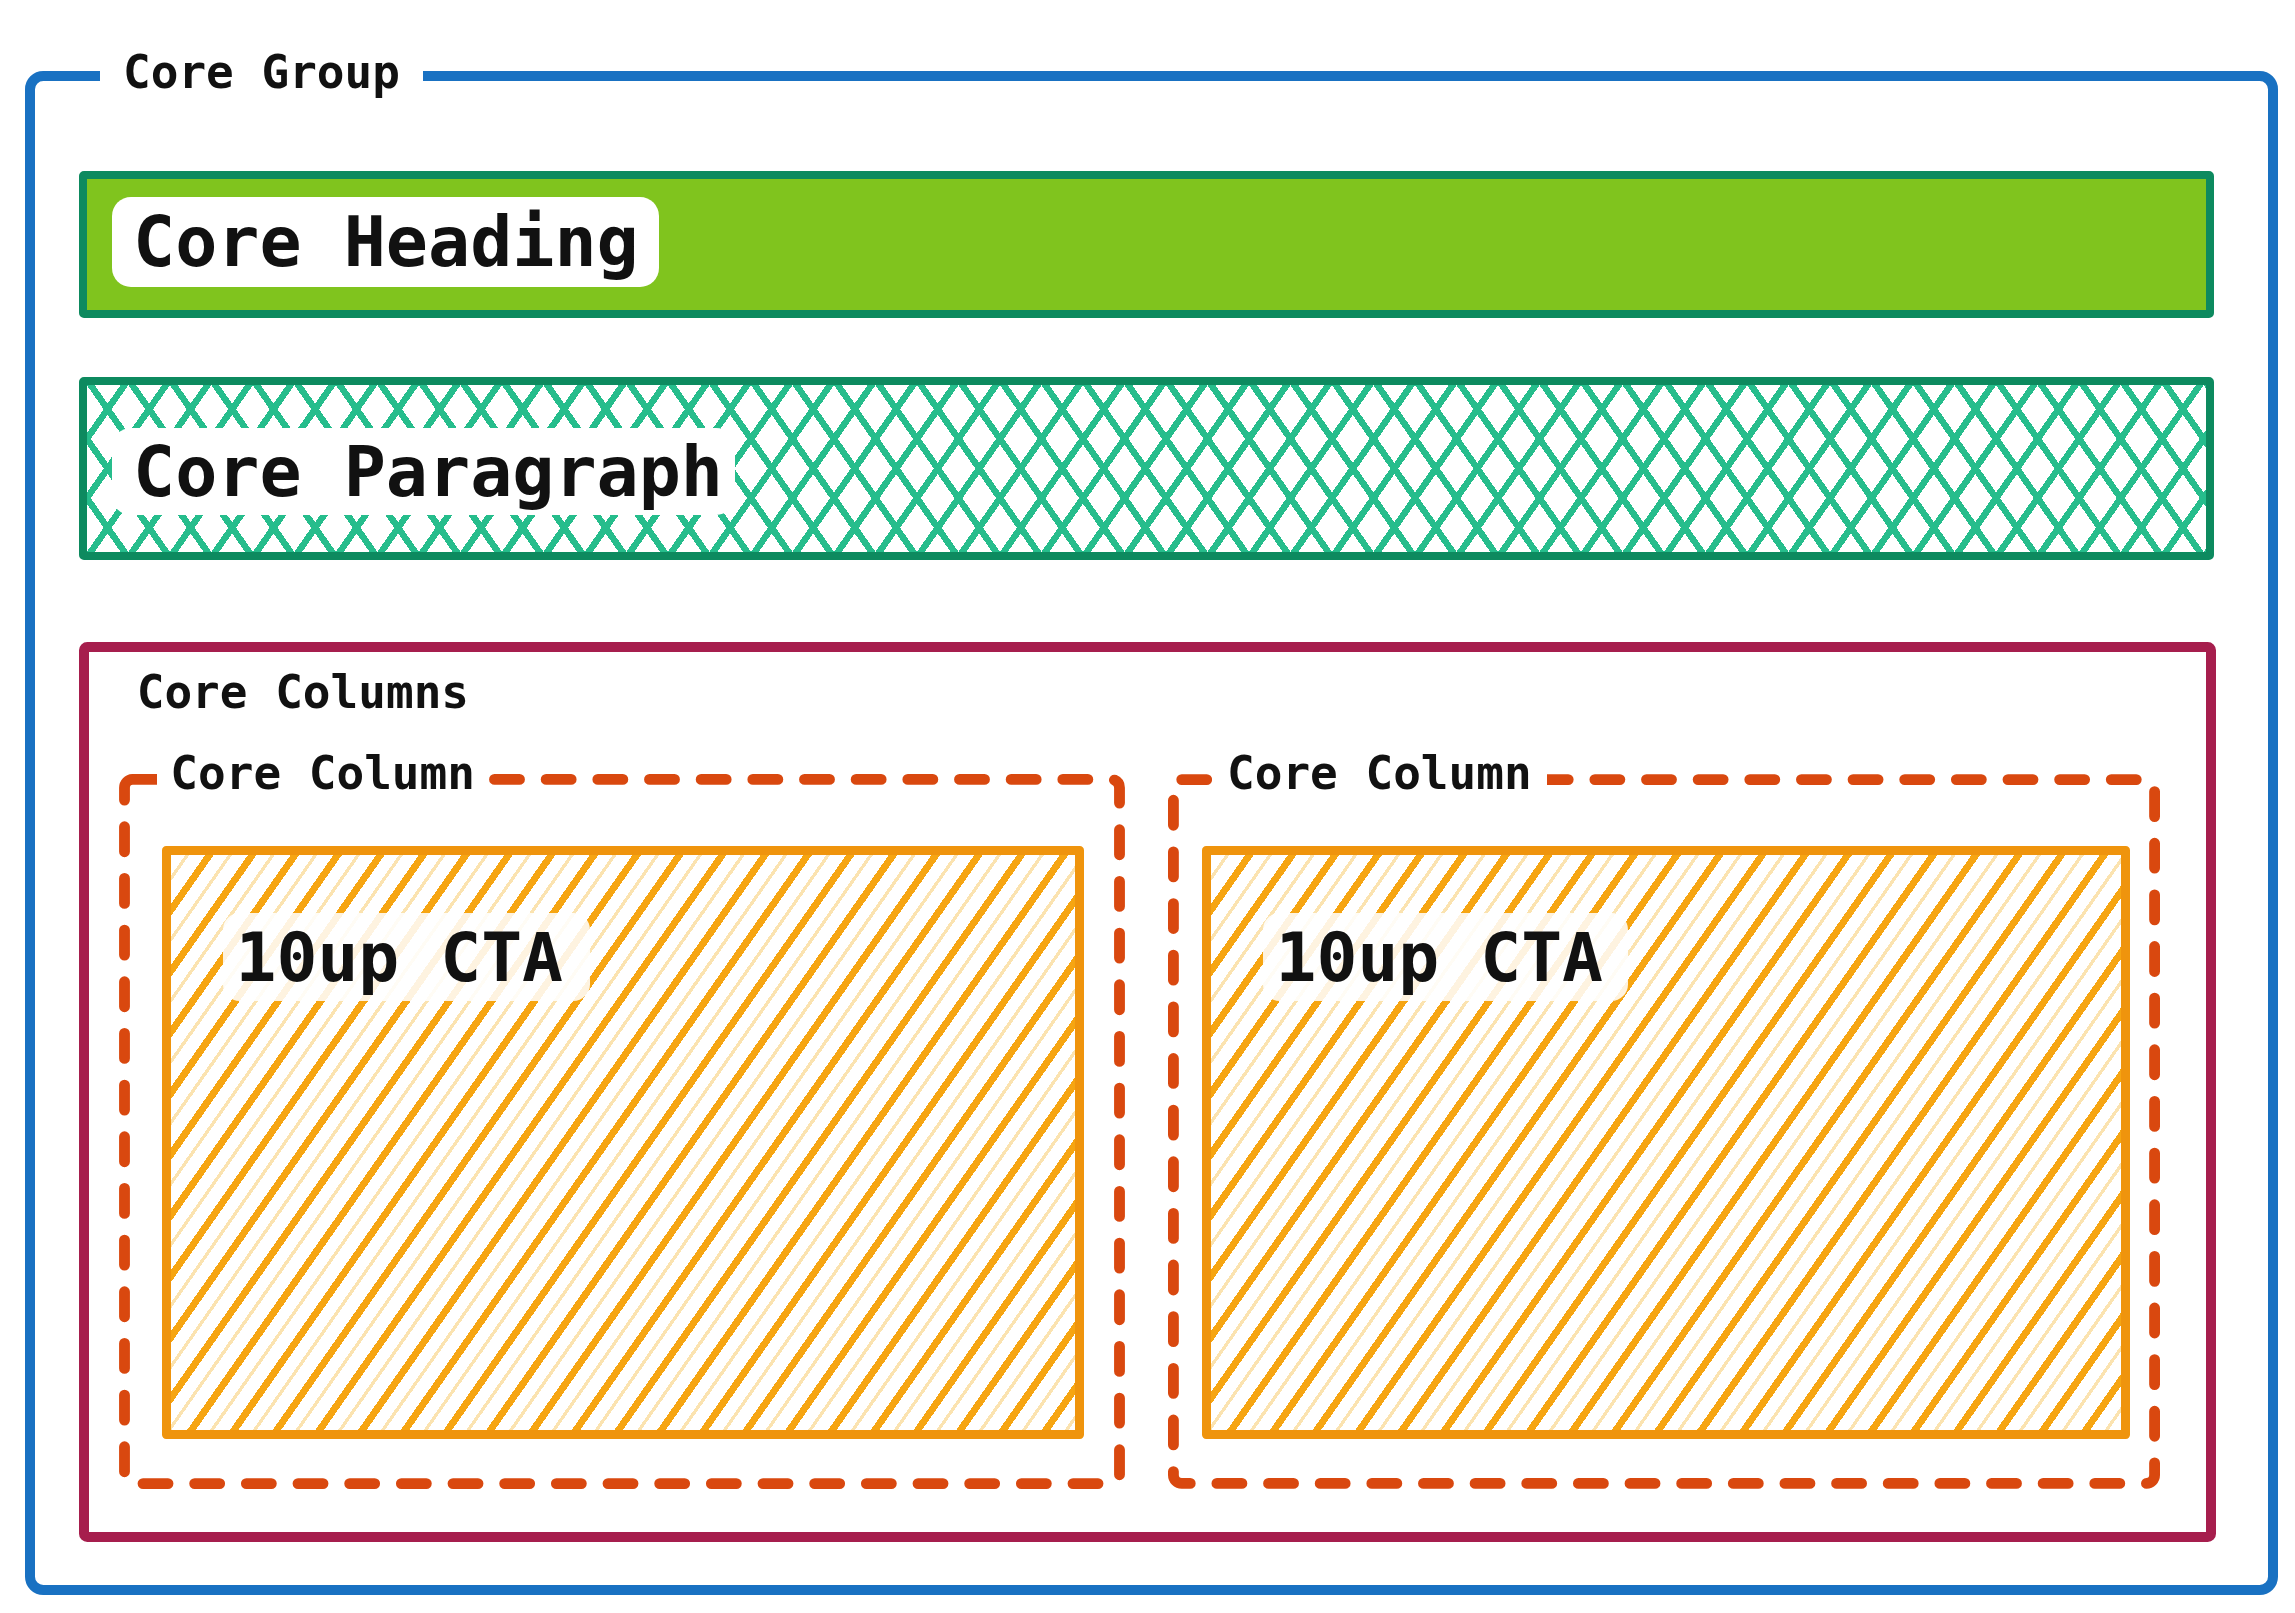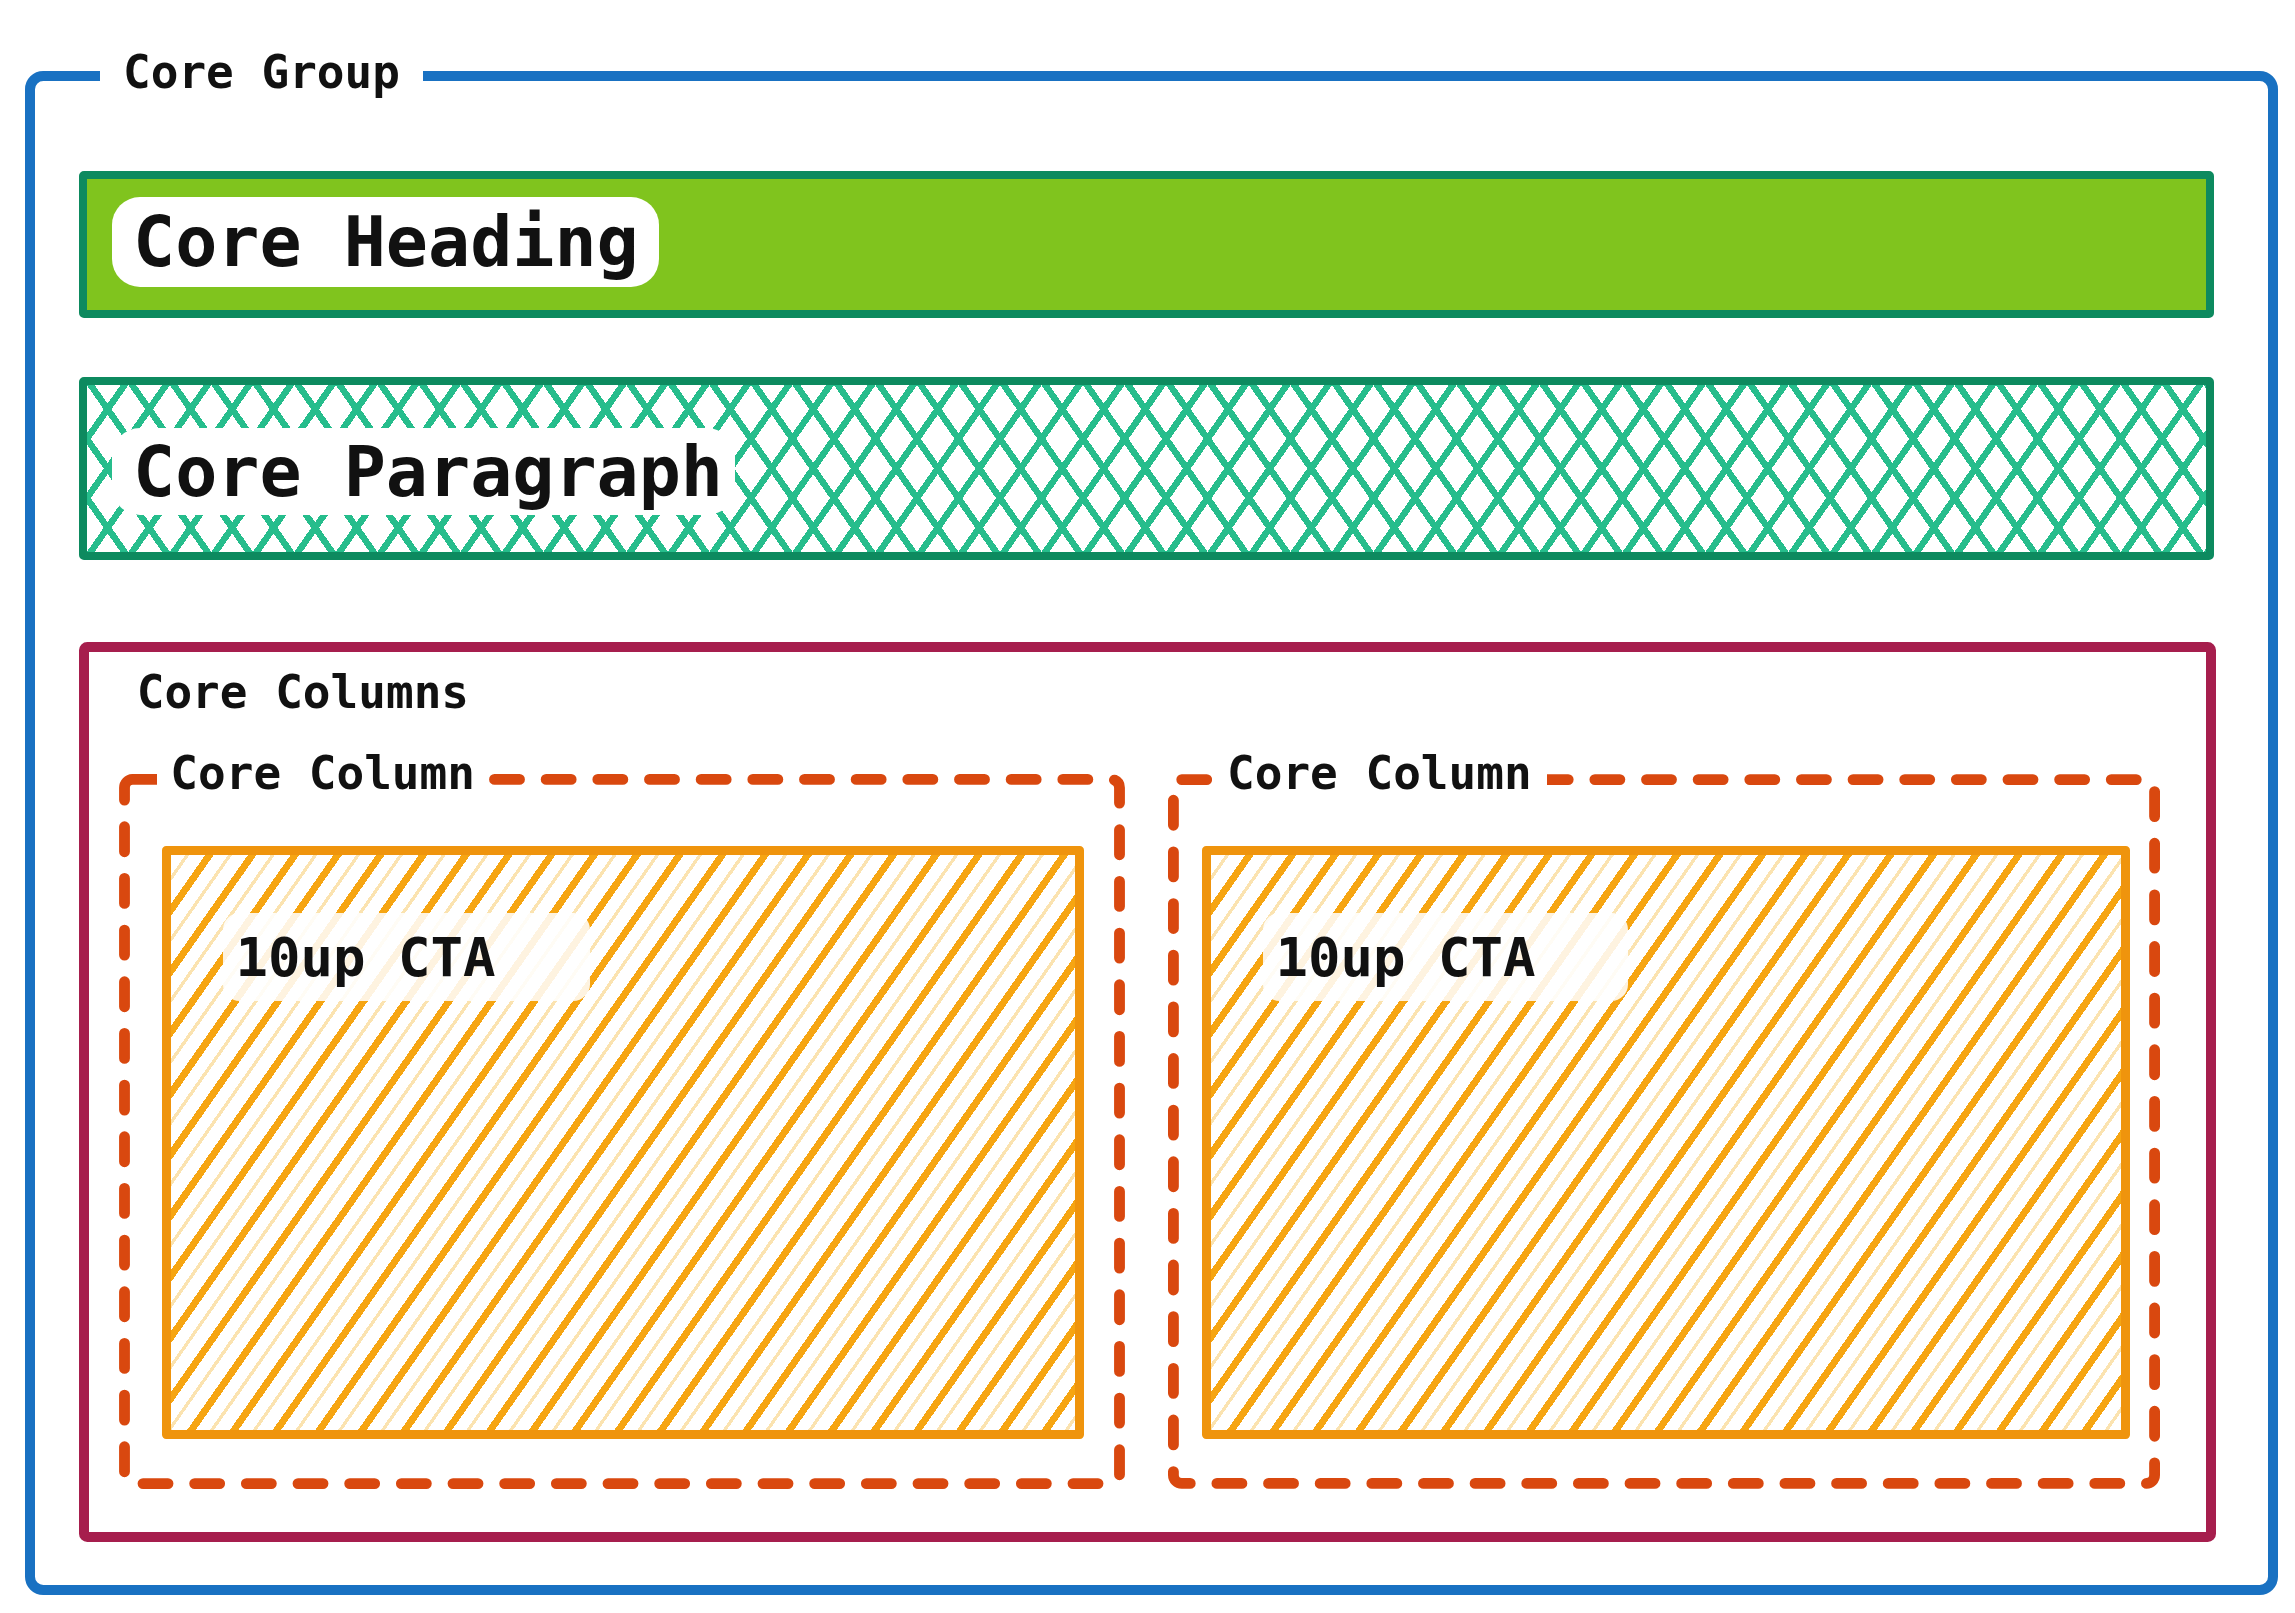--- a/index.html
+++ b/index.html
@@ -26,21 +26,21 @@
     border:10.8px solid var(--blue);border-radius:18.3px;z-index:1;
   }
   .group-label{left:100px;top:32px;height:80px;padding:0 23px;}
   
   .heading-bar{
     left:79px;top:171px;width:2135px;height:147px;
     background:var(--green-fill);
     border:8.3px solid var(--teal-stroke);border-radius:5px;z-index:2;
   }
   .pill{
-    position:absolute;background:#fff;border-radius:28px;
+    position:absolute;background:#fff;border-radius:19px;
     font-size:70px;font-weight:bold;display:flex;align-items:center;
     white-space:pre;z-index:5;
   }
   .heading-label{left:112px;top:197px;width:547px;height:90px;padding-left:21px;}
   
   .paragraph-bar{
     left:79px;top:377px;width:2135px;height:183px;
     border:8.3px solid var(--teal-stroke);border-radius:5px;z-index:2;
     background-color:#fff;
     background-image:
@@ -70,21 +70,21 @@
     background-color:#fff;
     background-image:
       repeating-linear-gradient(125deg,
         transparent 0 11.7px, var(--cta-hatch-faint) 11.7px 15px,
         transparent 15px 28px, var(--cta-hatch) 28px 35px);
   }
   .cta1{left:162px;top:846px;width:922px;height:593px;}
   .cta2{left:1202px;top:846px;width:928px;height:593px;}
   .cta-label{
     position:absolute;background:rgba(255,255,255,0.87);border-radius:16.7px;
-    font-size:54px;font-weight:bold;display:flex;align-items:center;
+    font-size:68px;font-weight:bold;display:flex;align-items:center;
     white-space:pre;z-index:6;padding-left:12.5px;text-align:right;
   }
   .cta-label-1{left:223px;top:913px;width:367px;height:88px;}
   .cta-label-2{left:1263px;top:913px;width:365px;height:88px;}
 </style>
 </head>
 <body>
 
 <div class="abs group-box"></div>
 <div class="lbl group-label">Core Group</div>

